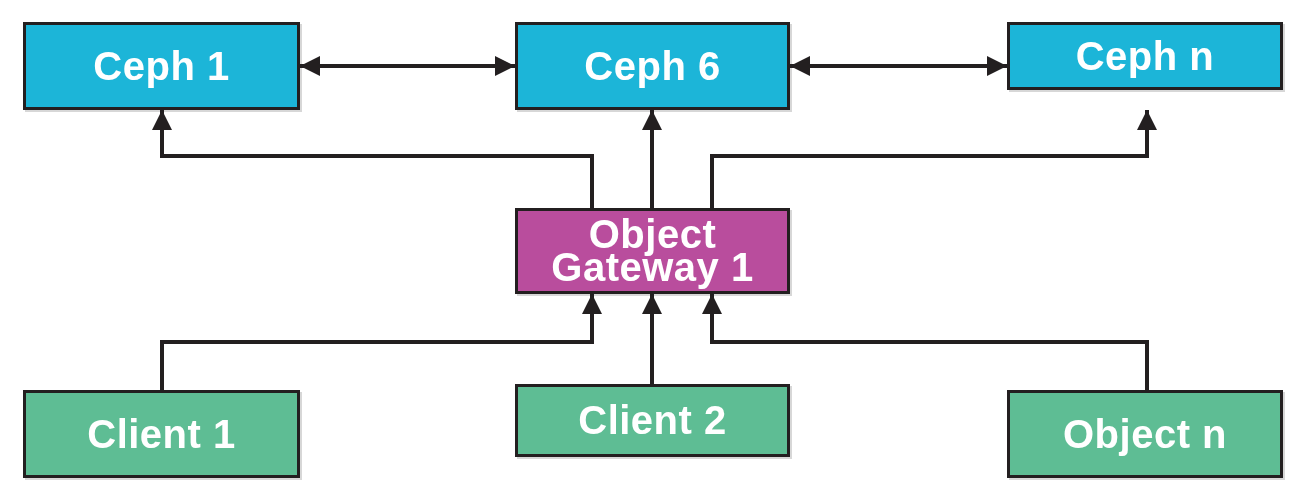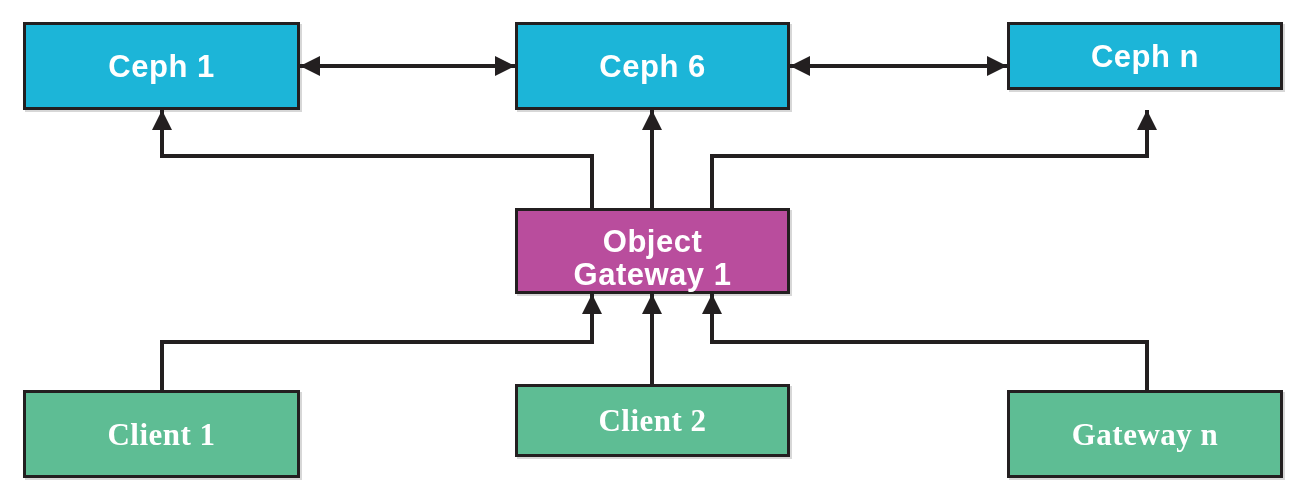--- a/index.html
+++ b/index.html
@@ -35,29 +35,29 @@
   }
   .node{
     position:absolute;
     box-sizing:border-box;
     border:3px solid var(--line);
     display:flex;
     align-items:center;
     justify-content:center;
     text-align:center;
     color:var(--text);
-    font-size:31px;
+    font-size:40px;
     font-weight:600;
     letter-spacing:0.5px;
     line-height:33px;
     box-shadow:2px 2px 0 rgba(35,31,32,0.18);
   }
   .node.ceph{background:var(--ceph);}
-  .node.gateway{background:var(--gateway);align-items:flex-end;}
-  .node.client{background:var(--client);font-family:Liberation Serif, serif;}
+  .node.gateway{background:var(--gateway);}
+  .node.client{background:var(--client);}
 </style>
 </head>
 <body>
 
 <div class="stage">
 
   <svg class="edges" viewBox="0 0 1305 499" aria-hidden="true">
     <defs>
       <marker id="arrow" viewBox="0 0 10 10" refX="10" refY="5" markerWidth="5.5" markerHeight="5" orient="auto-start-reverse">
         <path d="M0,0 L10,5 L0,10 Z"></path>
@@ -93,16 +93,16 @@
     </span>
   </div>
 
   <div class="node client" style="left:23px;top:390px;width:277px;height:88px">
     <span>Client 1</span>
   </div>
   <div class="node client" style="left:515px;top:384px;width:275px;height:73px">
     <span>Client 2</span>
   </div>
   <div class="node client" style="left:1007px;top:390px;width:276px;height:88px">
-    <span>Gateway n</span>
+    <span>Object n</span>
   </div>
 
 </div>
 
 </body></html>

